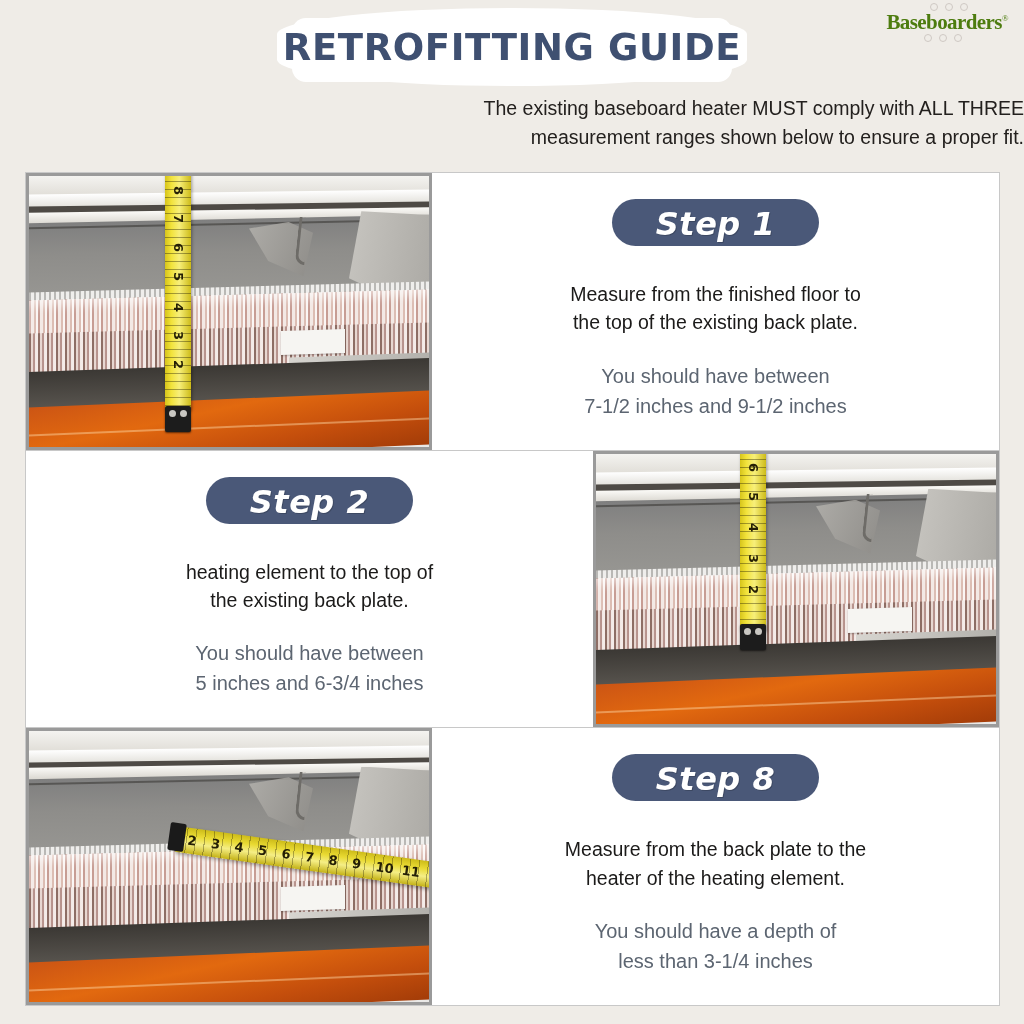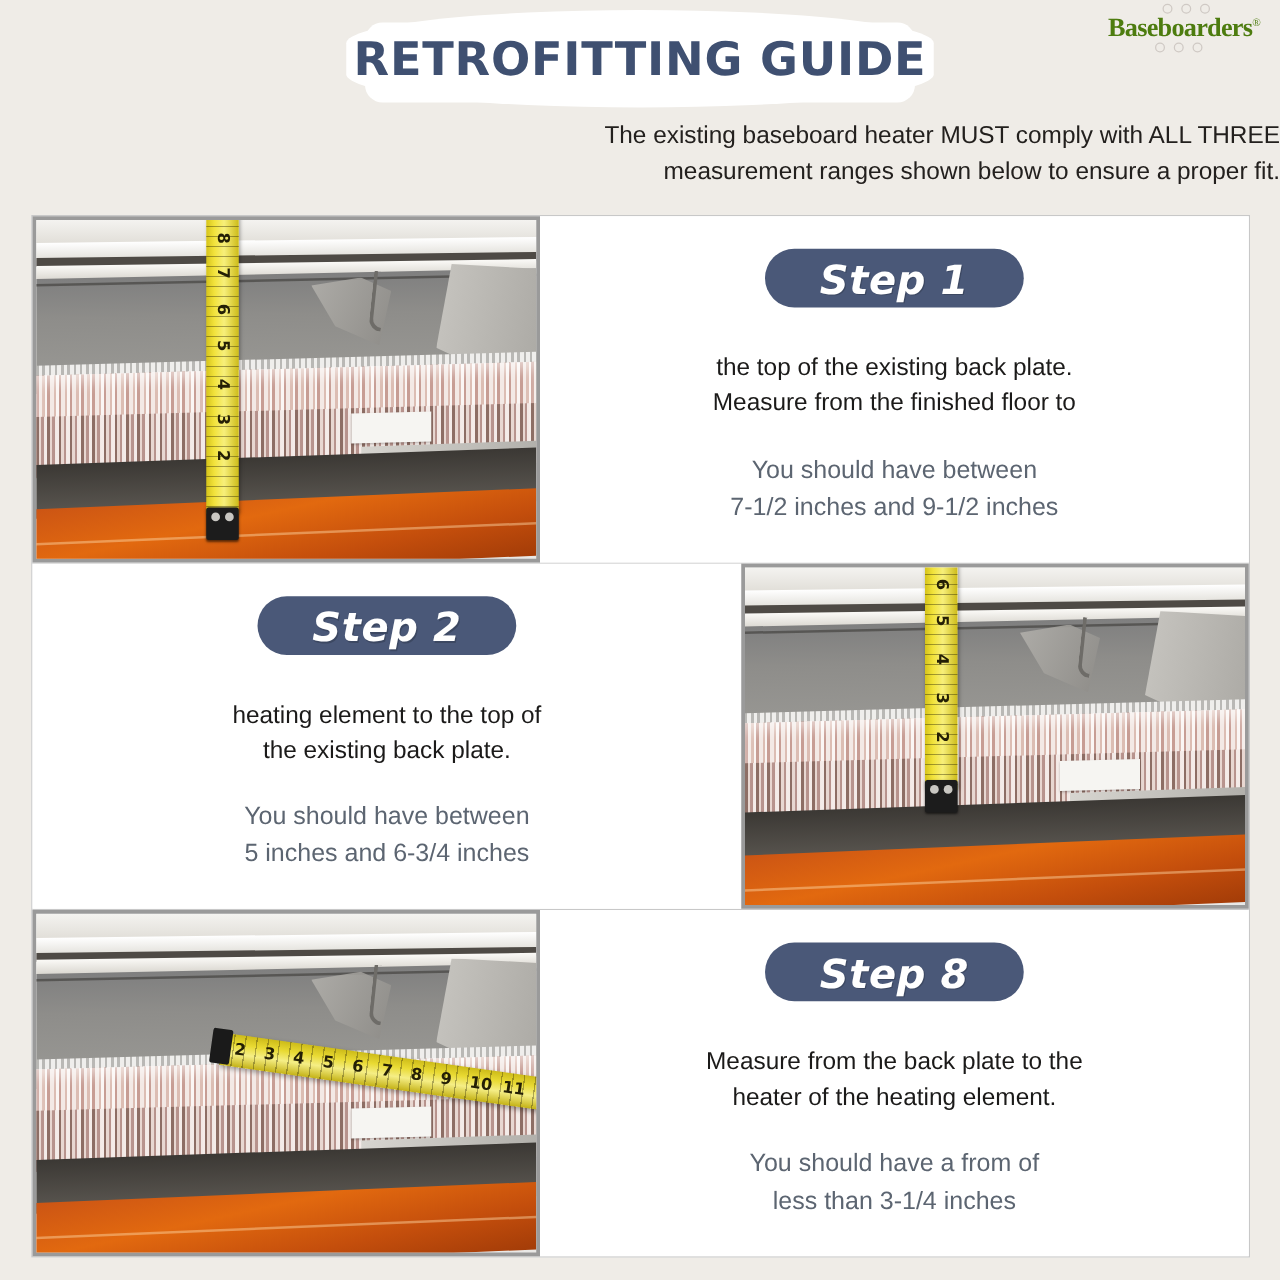--- a/index.html
+++ b/index.html
@@ -428,22 +428,22 @@
           <span class="num" style="top:65%">3</span>
           <span class="num" style="top:77%">2</span>
         </div>
         <div class="tape-hook" style="left:34%; top:85%;"></div>
       </div>
     </div>
 
     <div class="text-cell">
       <div class="step-badge">Step 1</div>
       <div class="step-desc">
+        <div>Measure from the finished floor to</div>
         <div>the top of the existing back plate.</div>
-        <div>Measure from the finished floor to</div>
       </div>
       <div class="step-note">
         <div>You should have between</div>
         <div>7-1/2 inches and 9-1/2 inches</div>
       </div>
     </div>
   </div>
 
   <div class="row reverse">
     <div class="photo-cell">
@@ -529,19 +529,19 @@
       </div>
     </div>
 
     <div class="text-cell">
       <div class="step-badge">Step 8</div>
       <div class="step-desc">
         <div>Measure from the back plate to the</div>
         <div>heater of the heating element.</div>
       </div>
       <div class="step-note">
-        <div>You should have a from of</div>
+        <div>You should have a depth of</div>
         <div>less than 3-1/4 inches</div>
       </div>
     </div>
   </div>
 
 </div>
 
 </body></html>

